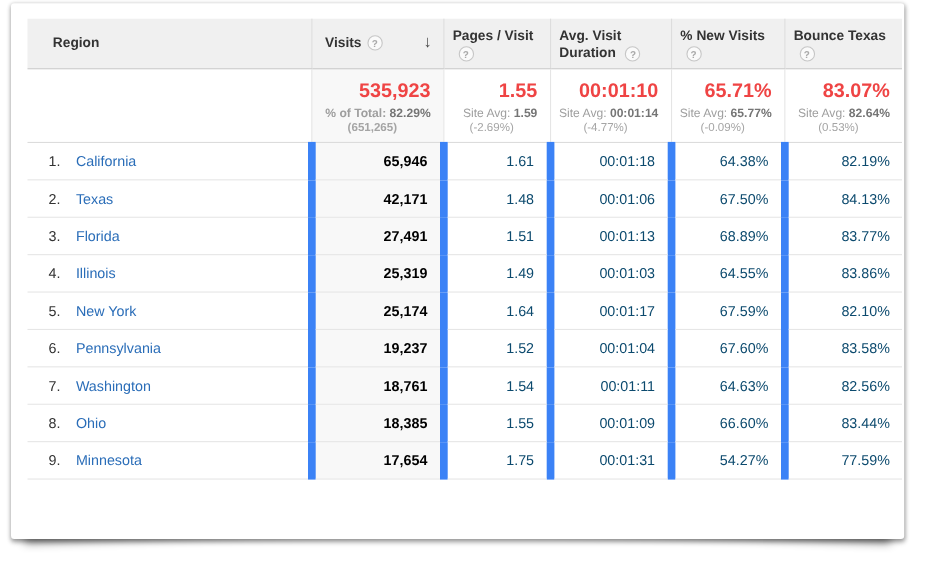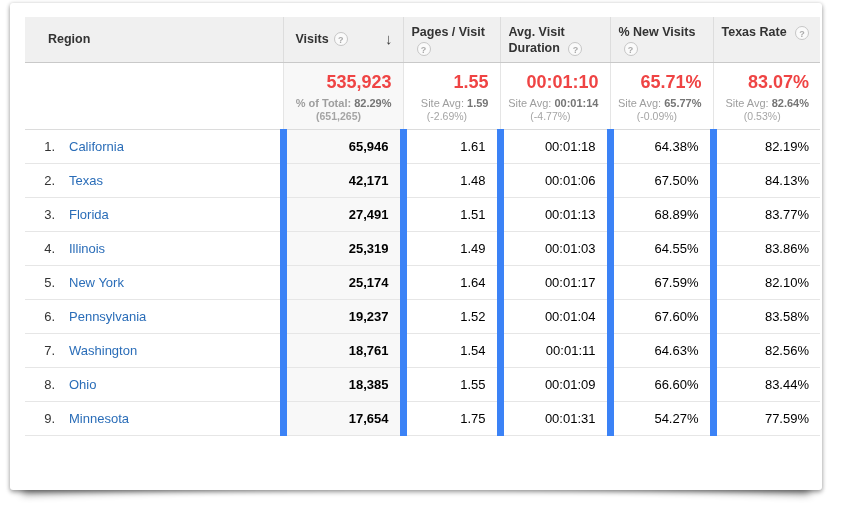--- a/index.html
+++ b/index.html
@@ -54,21 +54,21 @@
   .sum-sub{font-size:11px;color:#9e9e9e;line-height:13px;white-space:nowrap;}
   .sum-sub b{color:#757575;}
   .sum-paren{font-size:10.5px;color:#a5a5a5;line-height:13px;white-space:nowrap;text-align:center;}
 
   
   tbody.data td{
     border-bottom:1px solid #e6e6e6;height:34px;box-sizing:border-box;
     vertical-align:middle;
   }
   tbody.data td + td{border-left:7px solid #3b82f6;}
-  td.num{text-align:right;padding-right:11px;color:#000000;}
+  td.num{text-align:right;padding-right:11px;color:#0c4a6e;}
   td.c-visits{background:#f8f8f8;font-weight:bold;color:#000;}
   td.c-region .cellflex{display:flex;align-items:center;}
   .rank{display:inline-block;width:23px;padding-left:6px;text-align:right;color:#333;flex:none;}
   a.region-link{color:#2a6db8;text-decoration:none;margin-left:14px;cursor:pointer;}
 </style>
 </head>
 <body>
 
 <div class="card">
   <div class="table-wrap">
@@ -100,21 +100,21 @@
           </th>
           <th class="h-metric">
             <span>Avg. Visit Duration</span>
             <span class="qicon">?</span>
           </th>
           <th class="h-metric">
             <span>% New Visits</span>
             <span class="qicon">?</span>
           </th>
           <th class="h-metric">
-            <span>Texas Rate</span>
+            <span>Bounce Texas</span>
             <span class="qicon">?</span>
           </th>
         </tr>
       </thead>
       <tbody>
         <tr class="summary">
           <td></td>
           <td class="c-visits">
             <div class="sum-main">535,923</div>
             <div class="sum-sub"><span>% of Total: </span><b>82.29%</b></div>

